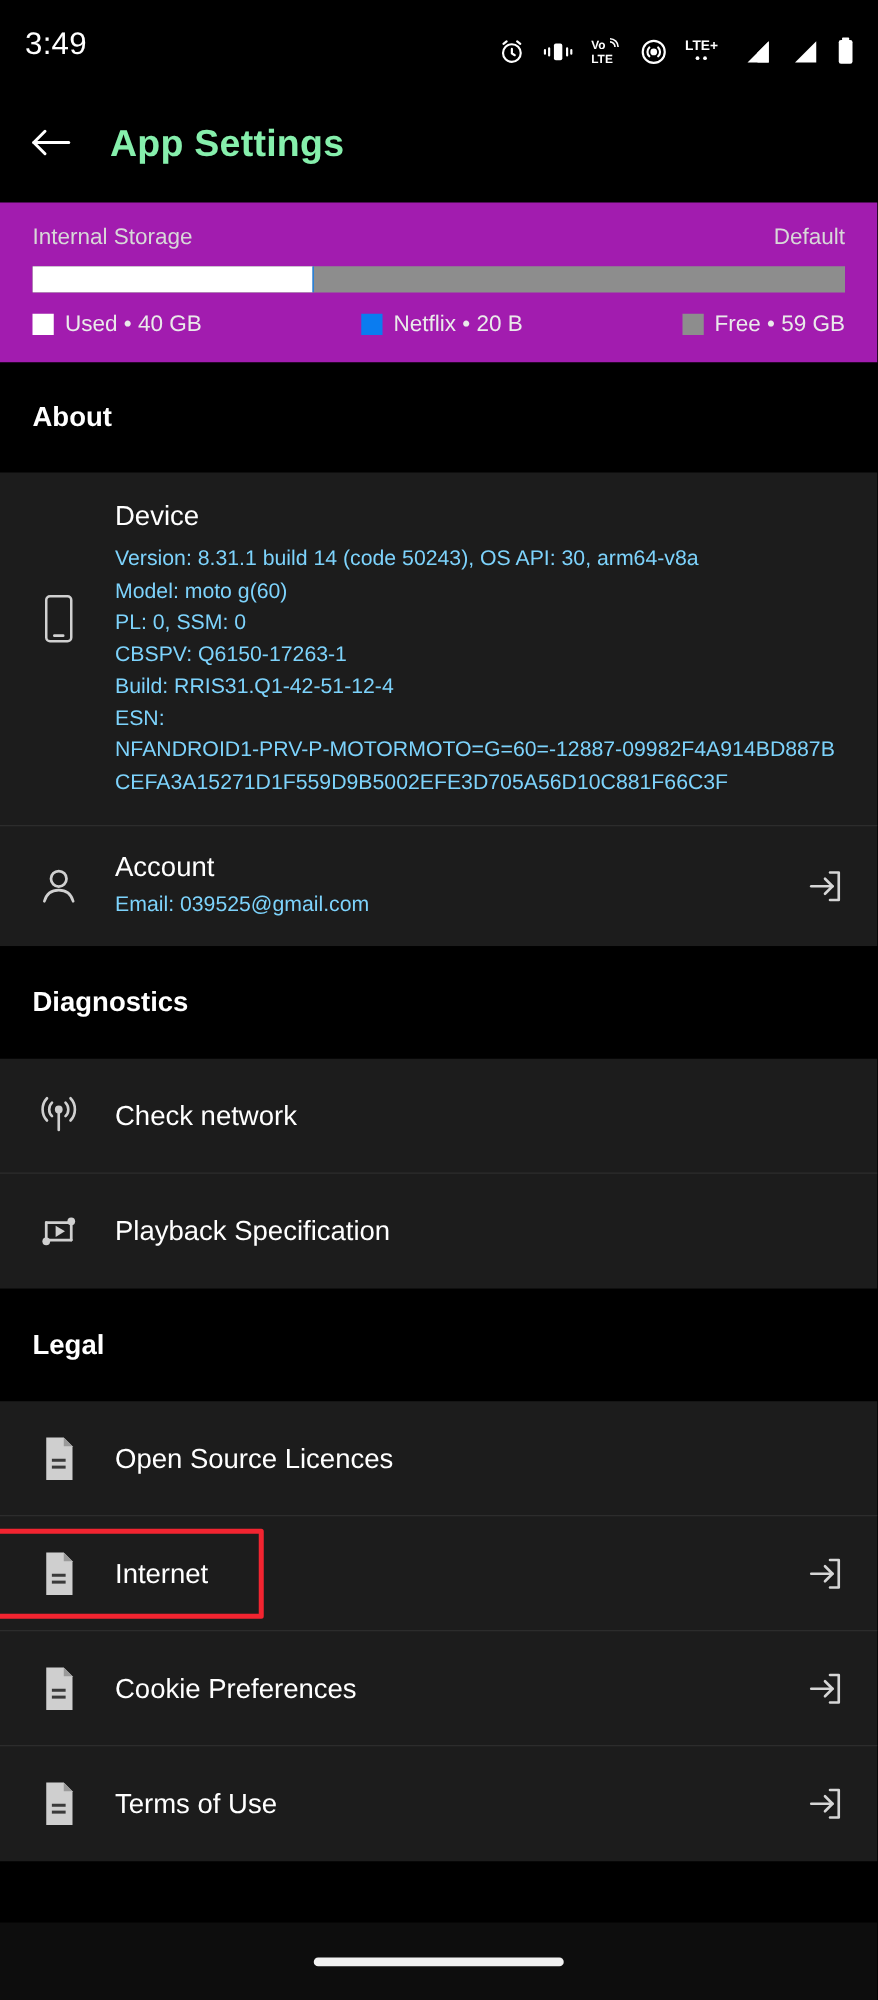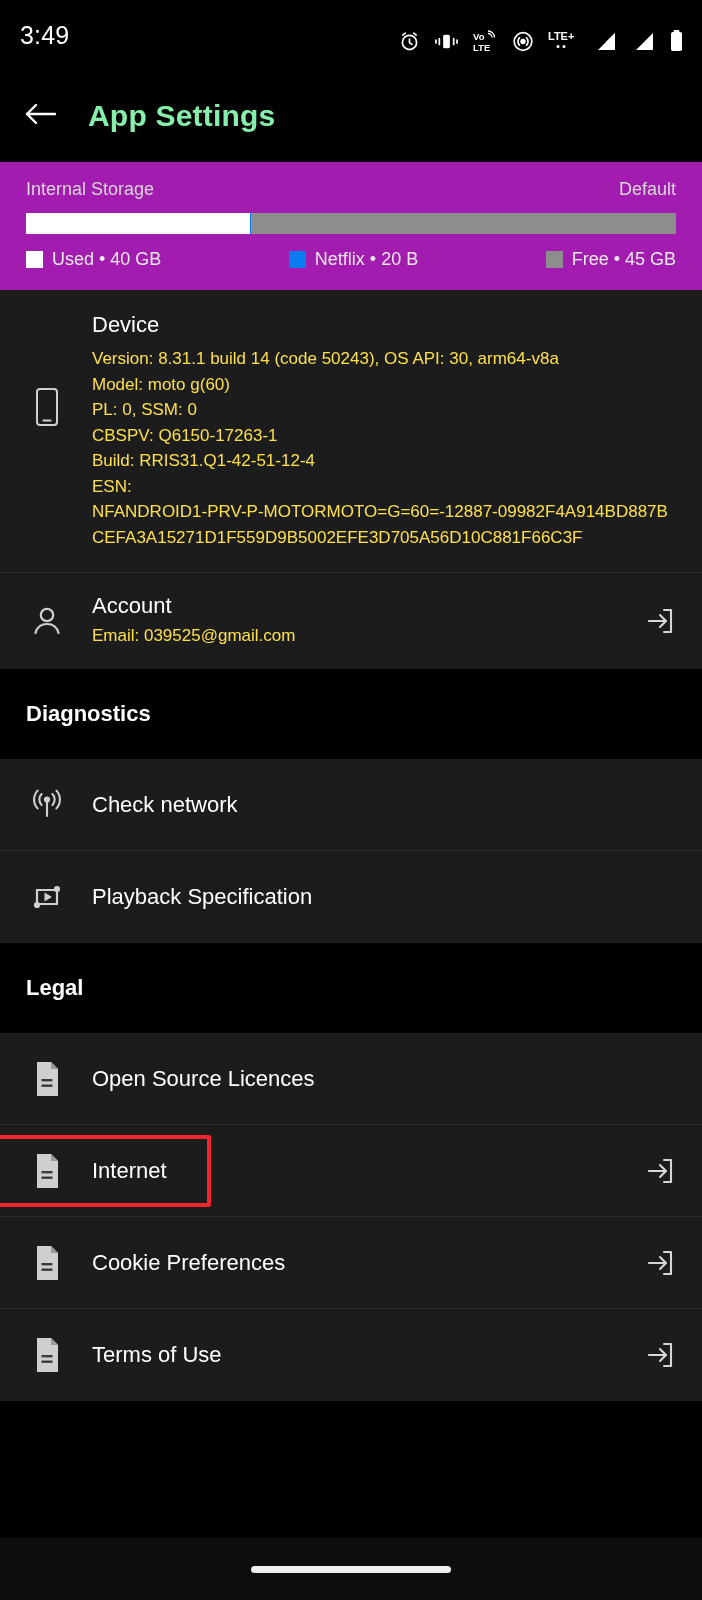--- a/index.html
+++ b/index.html
@@ -61,21 +61,21 @@
     min-height:92px;
   }
   .row:last-child { border-bottom:none; }
   .row-icon {
     width:46px; min-width:46px; height:46px;
     display:flex; align-items:center; justify-content:center;
     margin-right:22px;
   }
   .row-body { flex:1; display:flex; flex-direction:column; justify-content:center; }
   .row-title { color:#ffffff; font-size:22px; }
-  .row-sub { color:#fde047; font-size:17px; line-height:1.47; margin-top:5px; }
+  .row-sub { color:#7dd3fc; font-size:17px; line-height:1.47; margin-top:5px; }
   .row-sub .ln { display:block; word-break:break-all; }
   .row-action { width:40px; min-width:40px; height:40px; display:flex; align-items:center; justify-content:center; }
 
   
   .row-device { align-items:flex-start; padding-top:22px; padding-bottom:22px; min-height:0; }
   .row-device .row-icon { margin-top:72px; }
   .row-device .row-title { font-size:22px; }
   .row-device .row-sub { font-size:17px; line-height:1.5; margin-top:8px; }
 
   .row-account { min-height:96px; }
@@ -196,25 +196,28 @@
       <div class="legend-item">
         <span class="legend-sw" id="sw0" style="background: rgb(255, 255, 255);"></span>
         <span class="legend-text">Used • 40 GB</span>
       </div>
       <div class="legend-item">
         <span class="legend-sw" id="sw1" style="background: rgb(10, 124, 240);"></span>
         <span class="legend-text">Netflix • 20 B</span>
       </div>
       <div class="legend-item">
         <span class="legend-sw" id="sw2" style="background: rgb(141, 141, 141);"></span>
-        <span class="legend-text">Free • 45 GB</span>
-      </div>
-    </div>
-  </div>
-
+        <span class="legend-text">Free • 59 GB</span>
+      </div>
+    </div>
+  </div>
+
+  <div class="section-head" style="height:88px;">
+    <span>About</span>
+  </div>
 
   <div class="rows">
 
     <div class="row row-device">
       <div class="row-icon">
         <svg width="30" height="42" viewBox="0 0 30 42" fill="none" stroke="#d0d0d0" stroke-width="2">
           <rect x="5" y="3" width="20" height="36" rx="3"></rect>
           <path d="M11.5 34.5h7" stroke-linecap="round" stroke-width="2.2"></path>
         </svg>
       </div>

